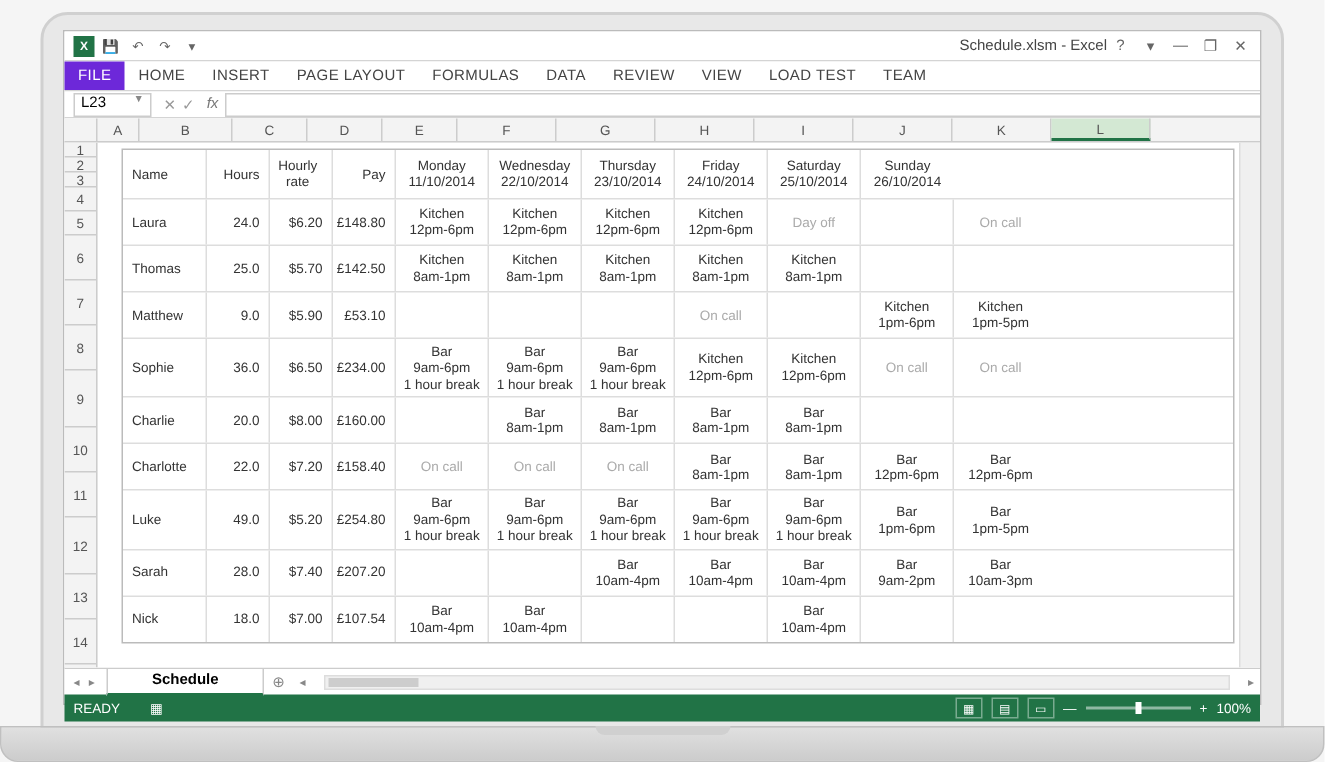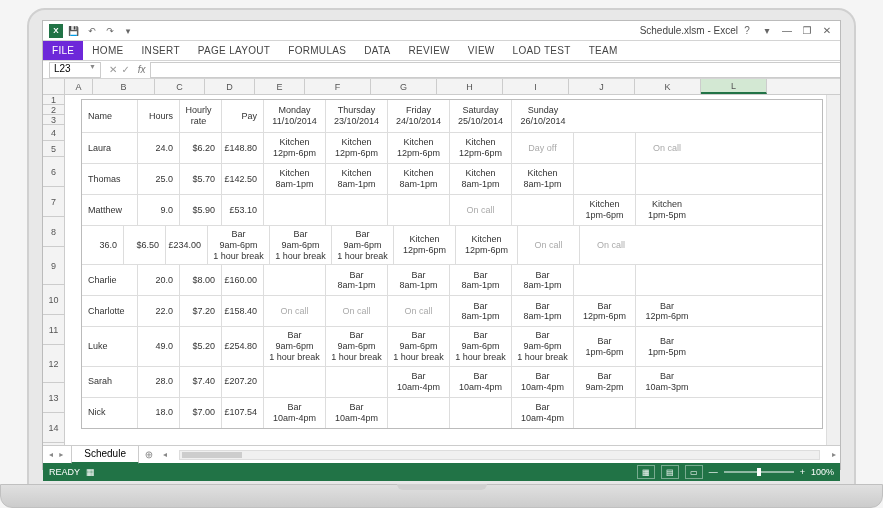--- a/index.html
+++ b/index.html
@@ -49,28 +49,28 @@
 .sc.name{width:56px;align-items:flex-start;padding-left:6px}
 .sc.num{width:42px;align-items:flex-end;padding-right:6px}
 .sc.day{width:62px}
 .muted{color:#aaa}
 .hdr .sc{font-weight:400;height:32px}
 .body-row .sc{min-height:30px}
 .body-row.tall .sc{min-height:38px}
 
 .sheet-tabs{height:18px;background:#fff;border-top:1px solid #ccc;display:flex;align-items:center;font-size:10px}
 .st-nav{padding:0 6px;color:#888;font-size:8px;letter-spacing:2px}
-.st{padding:0 12px;height:18px;display:flex;align-items:center;border-right:1px solid #ccc;border-left:1px solid #ccc;background:#fff;border-bottom:2px solid #217346;font-weight:400}
+.st{padding:0 29px;height:18px;display:flex;align-items:center;border-right:1px solid #ccc;border-left:1px solid #ccc;background:#fff;border-bottom:2px solid #217346;font-weight:700}
 .st-add{width:20px;text-align:center;color:#888}
 .hscroll{flex:1;margin:0 8px;height:10px;background:#f0f0f0;position:relative;border:1px solid #ddd}
 .hscroll-thumb{position:absolute;left:2px;top:1px;width:60px;height:6px;background:#cdcdcd}
 .hscroll-arrow{width:12px;font-size:8px;color:#888;text-align:center}
 
 .statusbar{height:18px;background:#217346;color:#fff;display:flex;align-items:center;font-size:9px;padding:0 6px}
-.sb-left{display:flex;gap:6px;align-items:flex-end}
+.sb-left{display:flex;gap:20px;align-items:flex-end}
 .sb-right{margin-left:auto;display:flex;align-items:center;gap:6px}
 .view-btn{width:18px;height:14px;border:1px solid rgba(255,255,255,.4);display:flex;align-items:center;justify-content:center;font-size:8px}
 .zoom-slider{width:70px;height:2px;background:rgba(255,255,255,.5);position:relative}
 .zoom-thumb{position:absolute;left:33px;top:-3px;width:4px;height:8px;background:#fff}
 </style>
 </head>
 <body>
 
 <div class="laptop">
   <div class="bezel"></div>
@@ -160,20 +160,24 @@
               <div class="sched-row hdr">
                 <div class="sc name">Name</div>
                 <div class="sc num">Hours</div>
                 <div class="sc num">Hourly rate</div>
                 <div class="sc num">Pay</div>
                 <div class="sc day">
                   <div>Monday</div>
                   <div>11/10/2014</div>
                 </div>
                 <div class="sc day">
+                  <div>Wednesday</div>
+                  <div>22/10/2014</div>
+                </div>
+                <div class="sc day">
                   <div>Thursday</div>
                   <div>23/10/2014</div>
                 </div>
                 <div class="sc day">
                   <div>Friday</div>
                   <div>24/10/2014</div>
                 </div>
                 <div class="sc day">
                   <div>Saturday</div>
                   <div>25/10/2014</div>
@@ -255,20 +259,21 @@
                 <div class="sc day">
                   <div>Kitchen</div>
                   <div>1pm-6pm</div>
                 </div>
                 <div class="sc day">
                   <div>Kitchen</div>
                   <div>1pm-5pm</div>
                 </div>
               </div>
               <div class="sched-row body-row tall">
+                <div class="sc name">Sophie</div>
                 <div class="sc num">36.0</div>
                 <div class="sc num">$6.50</div>
                 <div class="sc num">£234.00</div>
                 <div class="sc day">
                   <div>Bar</div>
                   <div>9am-6pm</div>
                   <div>1 hour break</div>
                 </div>
                 <div class="sc day">
                   <div>Bar</div>

